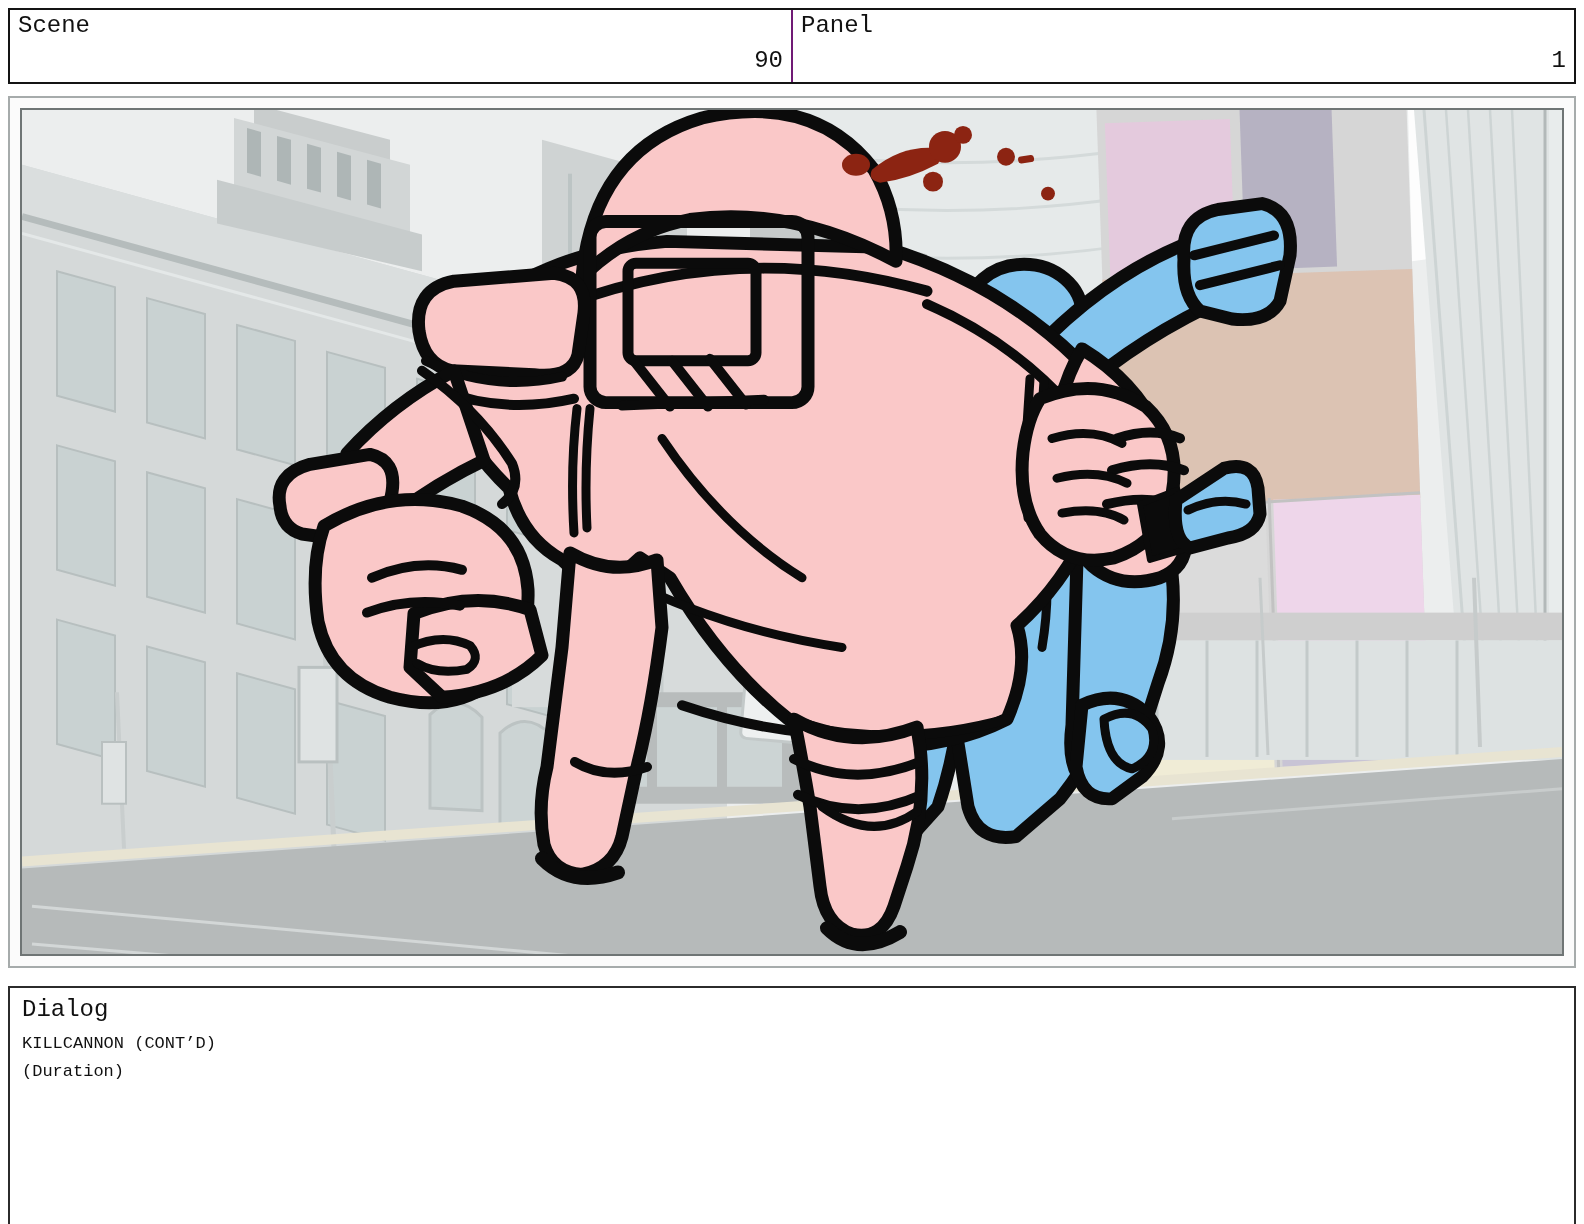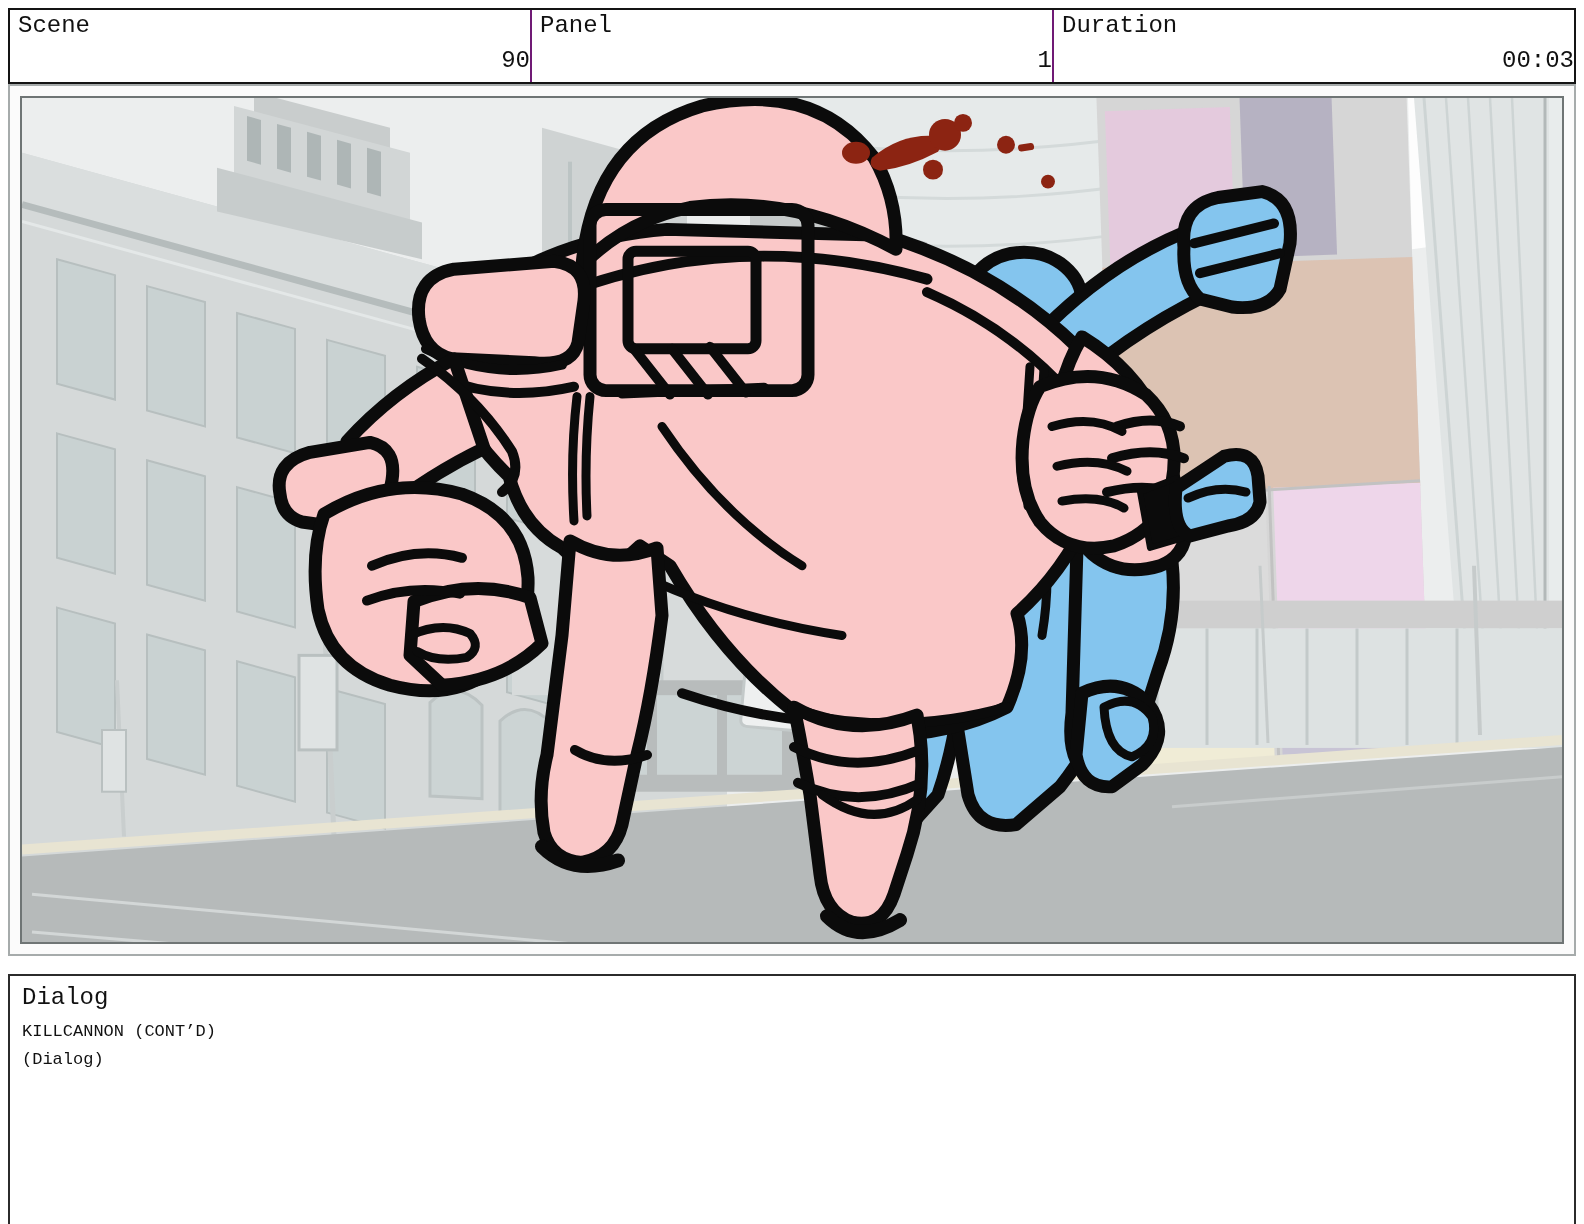--- a/index.html
+++ b/index.html
@@ -6,26 +6,26 @@
   body{
     width:1584px;height:1224px;
     font-family:"Liberation Mono","DejaVu Sans Mono",monospace;
     color:#111;position:relative;overflow:hidden;
   }
   .page{padding:8px 8px 0 8px;box-sizing:border-box;}
 
   
   .header-table{
     display:flex;height:76px;border:2px solid #141414;
-    box-sizing:border-box;margin-bottom:0;background:#fff;
+    box-sizing:border-box;margin-bottom:12px;background:#fff;
   }
   .hcell{flex:1;position:relative;border-left:2px solid #701a75;padding:3px 8px;box-sizing:border-box;}
   .hcell:first-child{border-left:none;}
   .hlabel{font-size:24px;line-height:26px;}
-  .hvalue{position:absolute;right:0;bottom:8px;font-size:24px;}
+  .hvalue{position:absolute;right:8px;bottom:8px;font-size:24px;}
 
   
   .panel-frame{
     height:872px;border:2px solid #a6abab;background:#fbfbfb;
     box-sizing:border-box;padding:10px;margin-bottom:18px;
   }
   .artwork{
     width:100%;height:100%;border:2px solid #6f7575;
     box-sizing:border-box;background:#eceeee;overflow:hidden;
   }
@@ -45,24 +45,20 @@
 <div class="page">
 
   <div class="header-table">
     <div class="hcell">
       <div class="hlabel">Scene</div>
       <div class="hvalue">90</div>
     </div>
     <div class="hcell">
       <div class="hlabel">Panel</div>
       <div class="hvalue">1</div>
-    </div>
-    <div class="hcell">
-      <div class="hlabel">Duration</div>
-      <div class="hvalue">00:03</div>
     </div>
   </div>
 
   <div class="panel-frame">
     <div class="artwork">
       <svg viewBox="0 0 1540 848" preserveAspectRatio="none">
         <defs>
           <path id="lw" d="M0,0 l58,16 v125 l-58,-16 z"></path>
           <path id="cs" d="M0,0 l14,4 v45 l-14,-4 z"></path>
         </defs>
@@ -271,16 +267,16 @@
           <rect x="996" y="46" width="16" height="7" rx="3" transform="rotate(-8 1004 49)"></rect>
           <circle cx="1026" cy="84" r="7"></circle>
         </g>
       </svg>
     </div>
   </div>
 
   <div class="dialog-box">
     <div class="dialog-label">Dialog</div>
     <div class="dialog-line">KILLCANNON (CONT’D)</div>
-    <div class="dialog-line">(Dialog)</div>
+    <div class="dialog-line">(Duration)</div>
   </div>
 
 </div>
 
 </body></html>

